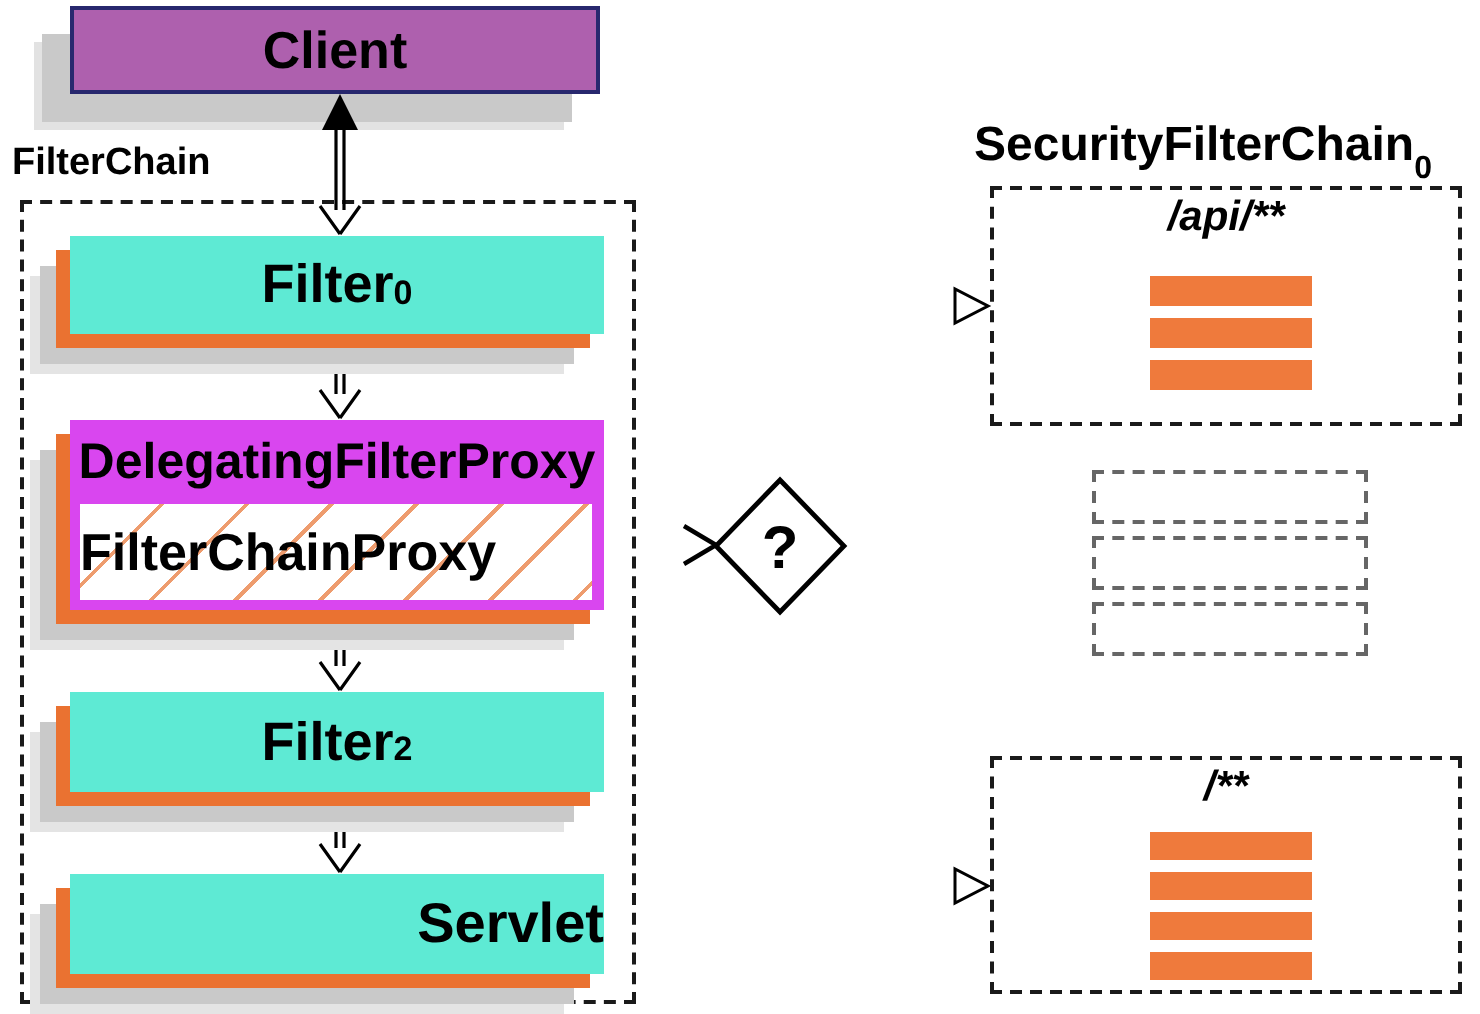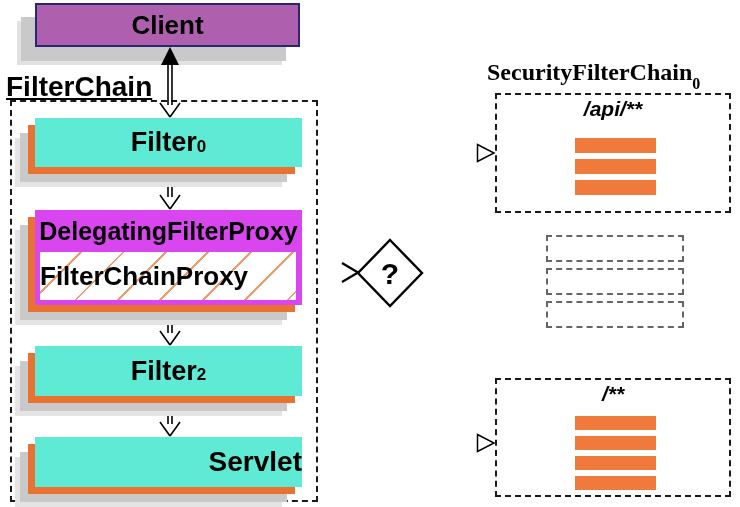--- a/index.html
+++ b/index.html
@@ -6,21 +6,21 @@
   .stage{
     position:relative;width:740px;height:507px;background:#ffffff;
     font-family:"Liberation Sans",sans-serif;color:#000;overflow:hidden;
   }
   
   .fc-rect{
     position:absolute;left:10px;top:100px;width:308px;height:402px;
     border:2px dashed #1a1a1a;box-sizing:border-box;
   }
   .fc-label{
-    position:absolute;left:6px;top:71px;font-size:28px;font-weight:bold;letter-spacing:0;text-decoration:underline;
+    position:absolute;left:6px;top:71px;font-size:19px;font-weight:bold;letter-spacing:0;
   }
   .client-box{
     position:absolute;left:35px;top:3px;width:265px;height:44px;box-sizing:border-box;
     background:#AE60AE;border:2px solid #28286E;
     box-shadow:-14px 14px 0 #C9C9C9,-18px 18px 0 #E2E2E2;
     display:flex;align-items:center;justify-content:center;
     font-size:26px;font-weight:bold;
   }
   .obox{
     position:absolute;background:#5eead4;
@@ -49,21 +49,21 @@
     display:flex;align-items:center;
     font-size:26px;font-weight:bold;
   }
   .varrow{position:absolute;left:156px;width:28px;}
   
   .diamond-svg{position:absolute;left:355px;top:237px;width:70px;height:72px;}
   .diamond-q{font-size:30px;font-weight:bold;font-family:"Liberation Sans",sans-serif;}
   .head-open{position:absolute;width:20px;height:23px;}
   .head-tri{position:absolute;width:20px;height:20px;}
   
-  .chain-title{position:absolute;left:487px;font-size:24px;font-weight:bold;white-space:nowrap;font-family:Liberation Serif, serif;}
+  .chain-title{position:absolute;left:487px;font-size:24px;font-weight:bold;white-space:nowrap;}
   .chain-title sub{font-size:16px;line-height:0;position:relative;top:3px;}
   .chain-box{
     position:absolute;left:495px;width:236px;border:2px dashed #1a1a1a;box-sizing:border-box;
   }
   .chain0{top:93px;height:120px;}
   .chainN{top:378px;height:119px;}
   .url-pattern{
     text-align:center;margin-top:2px;font-size:21px;font-weight:bold;font-style:italic;
     white-space:nowrap;
   }

